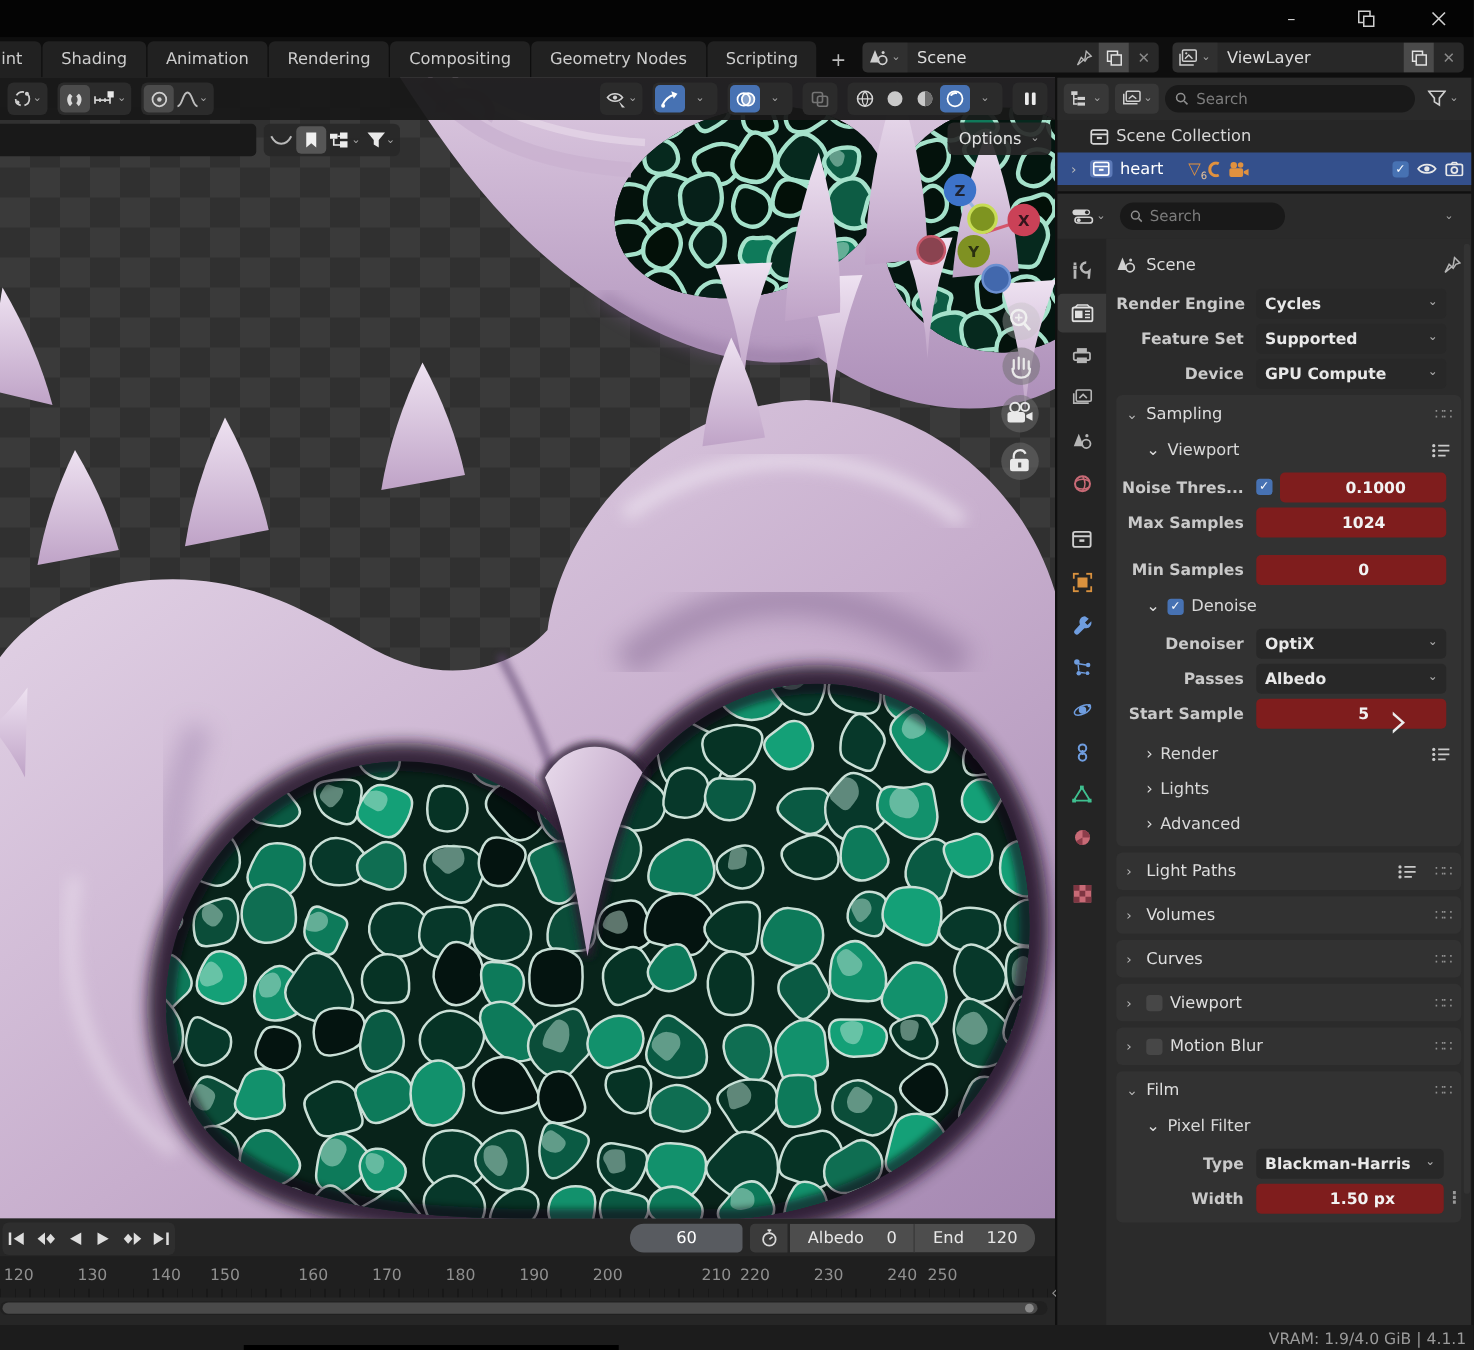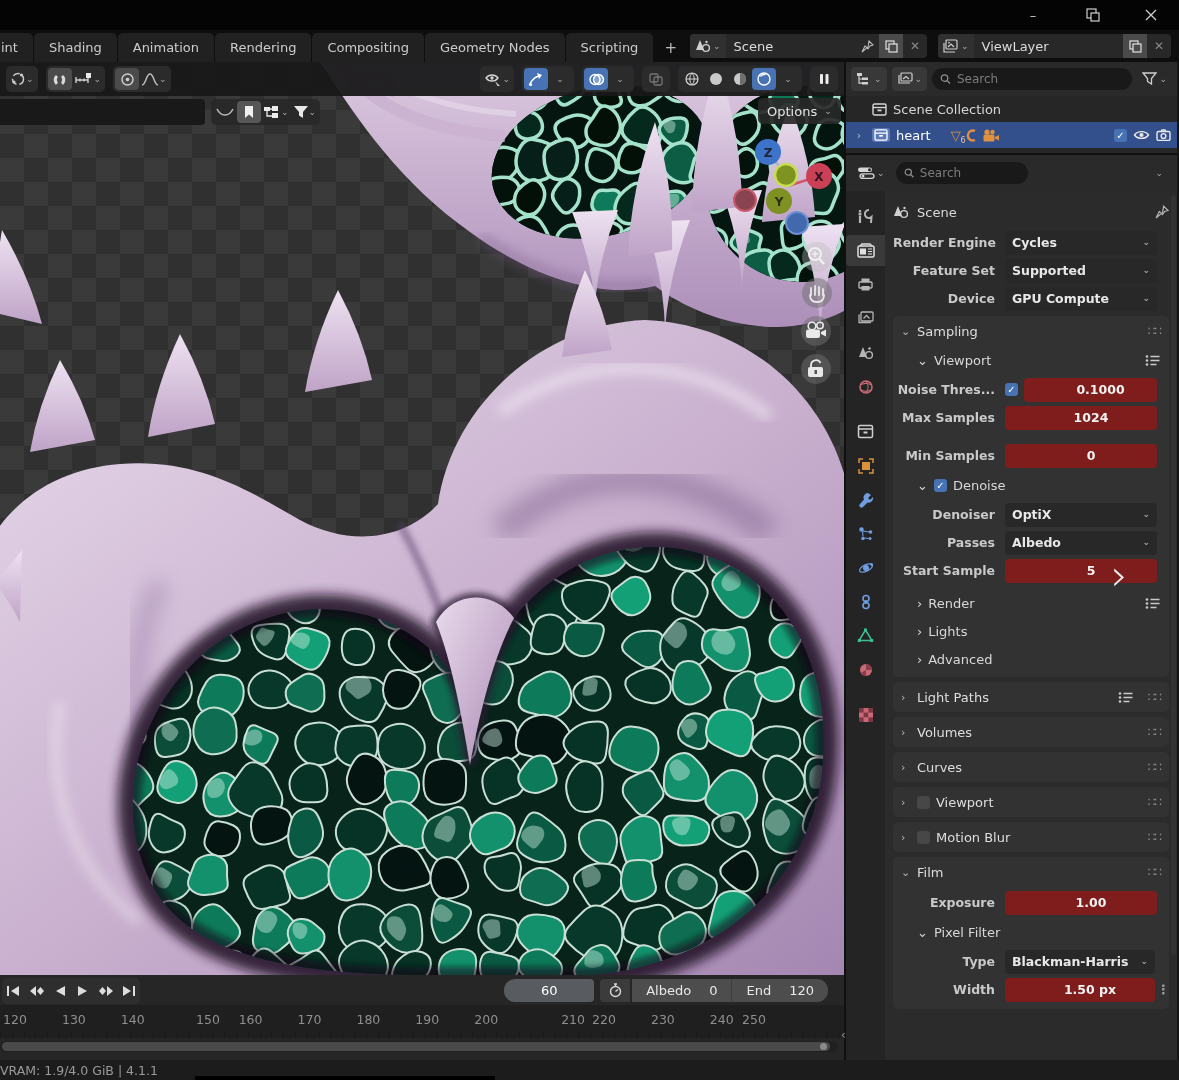--- a/index.html
+++ b/index.html
@@ -111,21 +111,21 @@
   .tick-label { position:absolute; top:7px; transform:translateX(-50%); color:#8f8f8f; font-size:12.5px; }
   .tickstrip { position:absolute; bottom:0; left:0; right:0; height:7px;
      background:repeating-linear-gradient(90deg,#181818 0 1px,transparent 1px 11.8px); }
   .tl-scrollrow { position:relative; height:13px; margin-top:2px; }
   .tl-track { position:absolute; left:0; right:6px; top:1px; height:11px; background:#202020; border-radius:6px; }
   .tl-thumb { position:absolute; left:2px; right:8px; top:1px; height:9px; background:#4a4a4a; border-radius:5px; }
   .tl-dot { position:absolute; right:3px; top:1px; width:7px; height:7px; border-radius:50%; background:#8a8a8a; }
   .tl-collapse { position:absolute; right:-2px; bottom:18px; color:#8f8f8f; font-size:13px; }
 
   
-  .statusbar { height:20px; background:#1c1c1c; display:flex; align-items:center; justify-content:flex-start; padding-right:6px; color:#9a9a9a; font-size:12.5px; }
+  .statusbar { height:20px; background:#1c1c1c; display:flex; align-items:center; justify-content:flex-end; padding-right:6px; color:#9a9a9a; font-size:12.5px; }
   .blackstrip { position:absolute; left:195px; bottom:0; width:300px; height:4px; background:#000; }
 
   svg.ic { display:block; }
 </style>
 </head>
 <body>
 
 <div class="app">
 
   <div class="titlebar">
@@ -834,21 +834,21 @@
               <span>End</span>
               <span>120</span>
             </div>
           </div>
         </div>
         <div class="tl-ruler" id="rulerHost">
           <div class="tickstrip"></div>
         <span class="tick-label" style="left: 15px;">120</span>
             <span class="tick-label" style="left: 73.9px;">130</span>
             <span class="tick-label" style="left: 132.8px;">140</span>
-            <span class="tick-label" style="left: 208px;">150</span>
+            <span class="tick-label" style="left: 180px;">150</span>
             <span class="tick-label" style="left: 250.6px;">160</span>
             <span class="tick-label" style="left: 309.5px;">170</span>
             <span class="tick-label" style="left: 368.4px;">180</span>
             <span class="tick-label" style="left: 427.3px;">190</span>
             <span class="tick-label" style="left: 486.2px;">200</span>
             <span class="tick-label" style="left: 545.1px; margin-left: 28px;">210</span>
             <span class="tick-label" style="left: 604px;">220</span>
             <span class="tick-label" style="left: 662.9px;">230</span>
             <span class="tick-label" style="left: 721.8px;">240</span>
             <span class="tick-label" style="left: 754px;">250</span>
@@ -1228,24 +1228,20 @@
                 <span class="dots">∷∷</span>
               </div>
             </div>
 
             <div class="panel">
               <div class="phead">
                 <span class="arrow">⌄</span>
                 <span>Film</span>
                 <span class="dots">∷∷</span>
               </div>
-              <div class="prow">
-                <span class="plabel">Exposure</span>
-                <div class="pfield">1.00</div>
-              </div>
               <div class="subhead">
                 <span class="arrow">⌄</span>
                 <span>Pixel Filter</span>
               </div>
               <div class="prow">
                 <span class="plabel">Type</span>
                 <div class="pdrop" style="margin-right:2px">
                     <span>Blackman-Harris</span>
                     <span class="chev">⌄</span>
                   </div>

